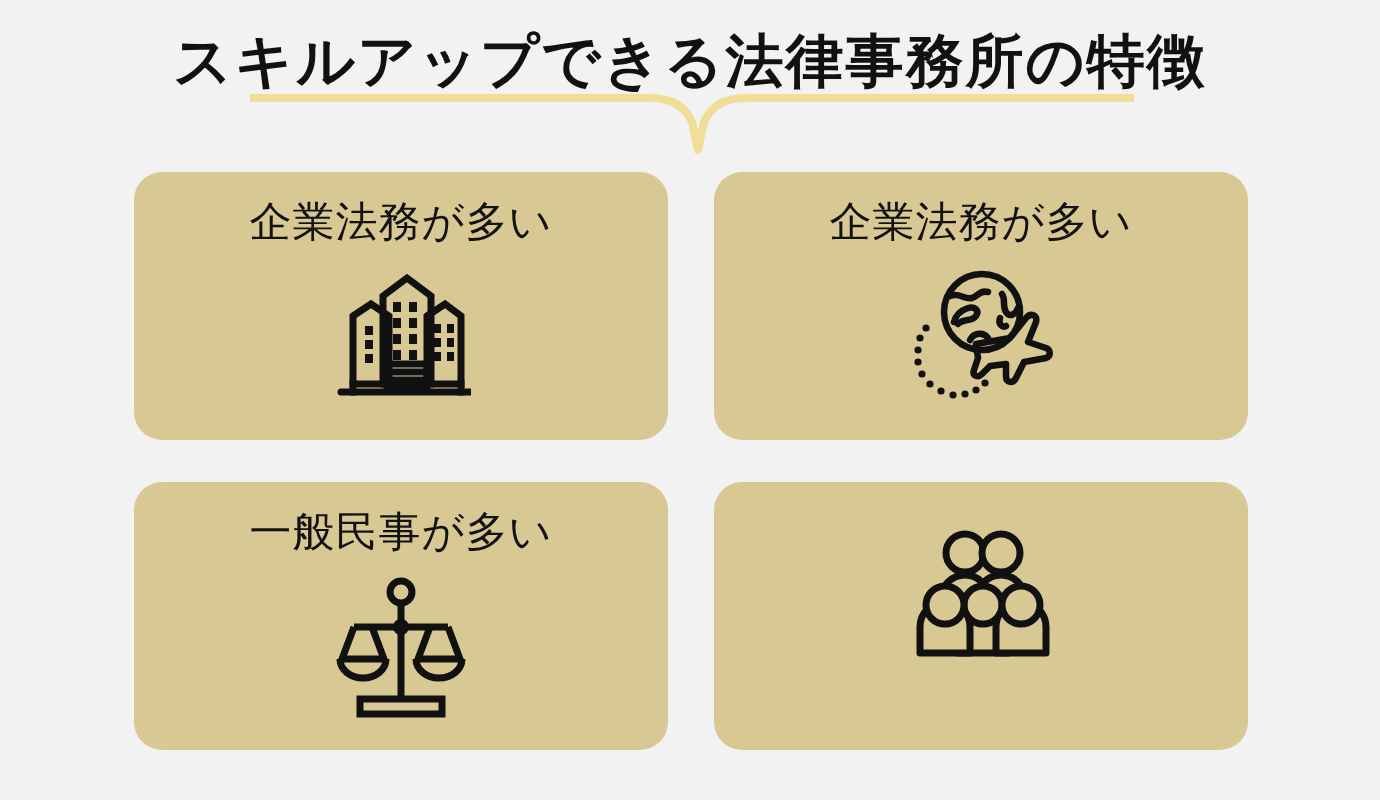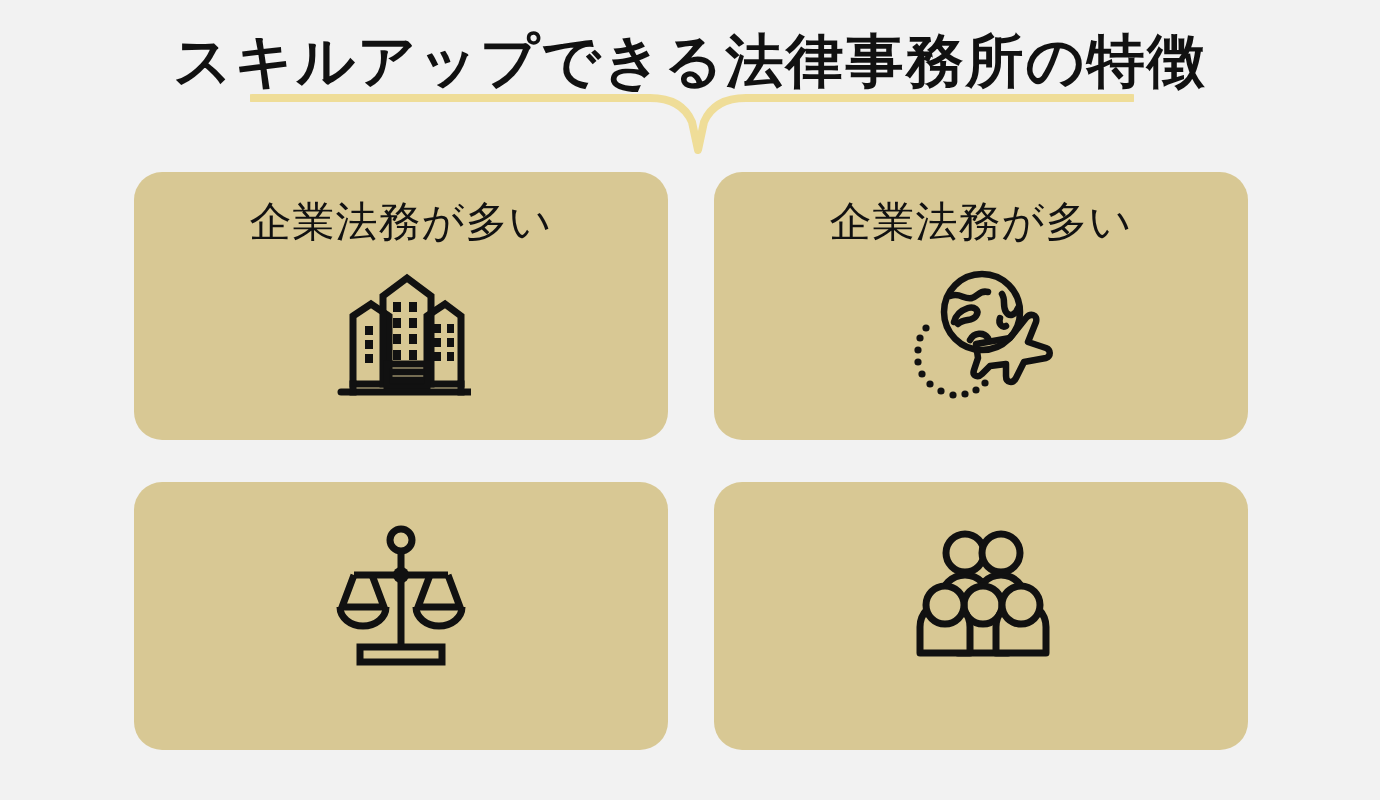--- a/index.html
+++ b/index.html
@@ -182,20 +182,21 @@
             <circle cx="59" cy="128" r="3.6"></circle>
             <circle cx="70" cy="124" r="3.6"></circle>
             <circle cx="79" cy="117" r="3.6"></circle>
             <circle cx="20" cy="62" r="3.6"></circle>
           </g>
         </svg>
       </div>
     </div>
 
     <div class="card">
+      <div class="card-label">一般民事が多い</div>
       <div class="card-icon">
         <svg viewBox="0 0 130 145" width="130" height="145">
           <g fill="none" stroke="#111111" stroke-width="7" stroke-linecap="butt" stroke-linejoin="miter">
 
             <circle cx="65" cy="19" r="11"></circle>
 
             <path d="M65 30 V126"></path>
 
             <path d="M18 54 H112"></path>
 

